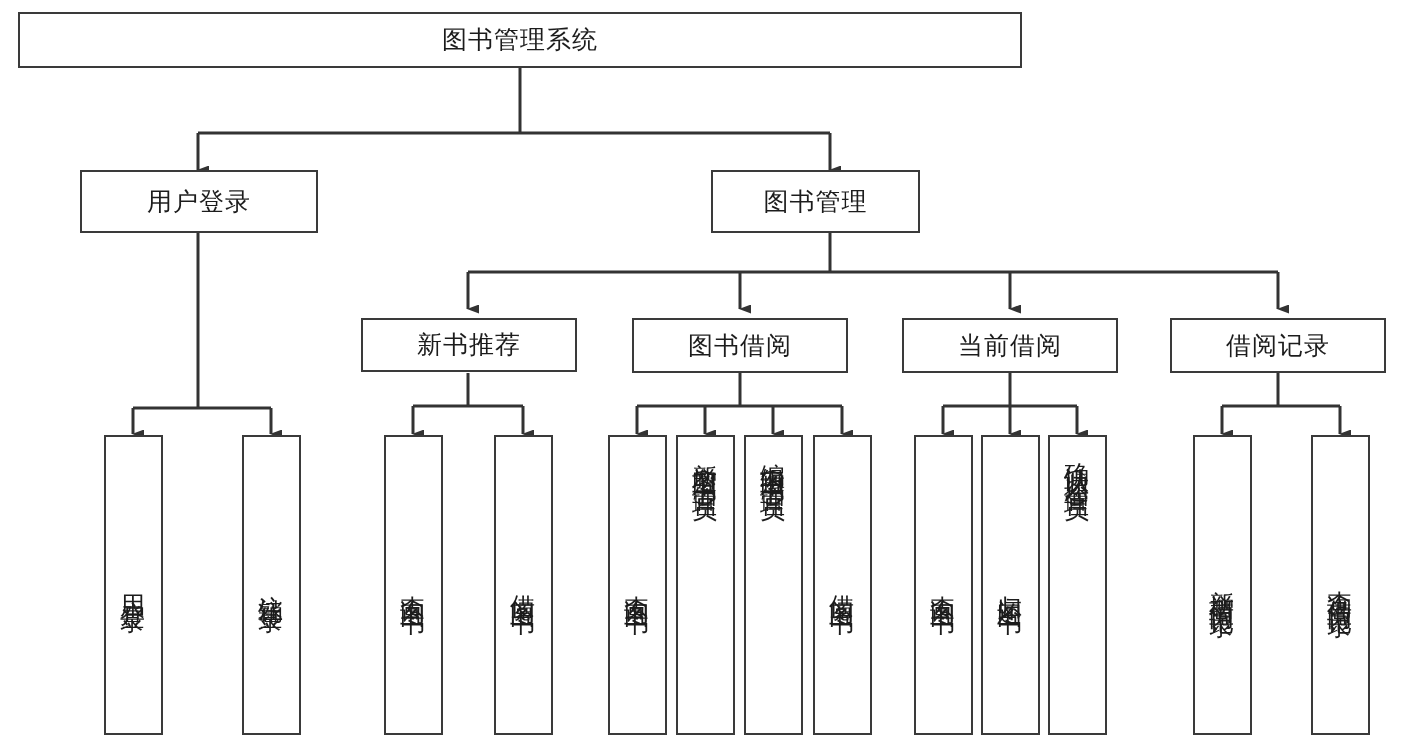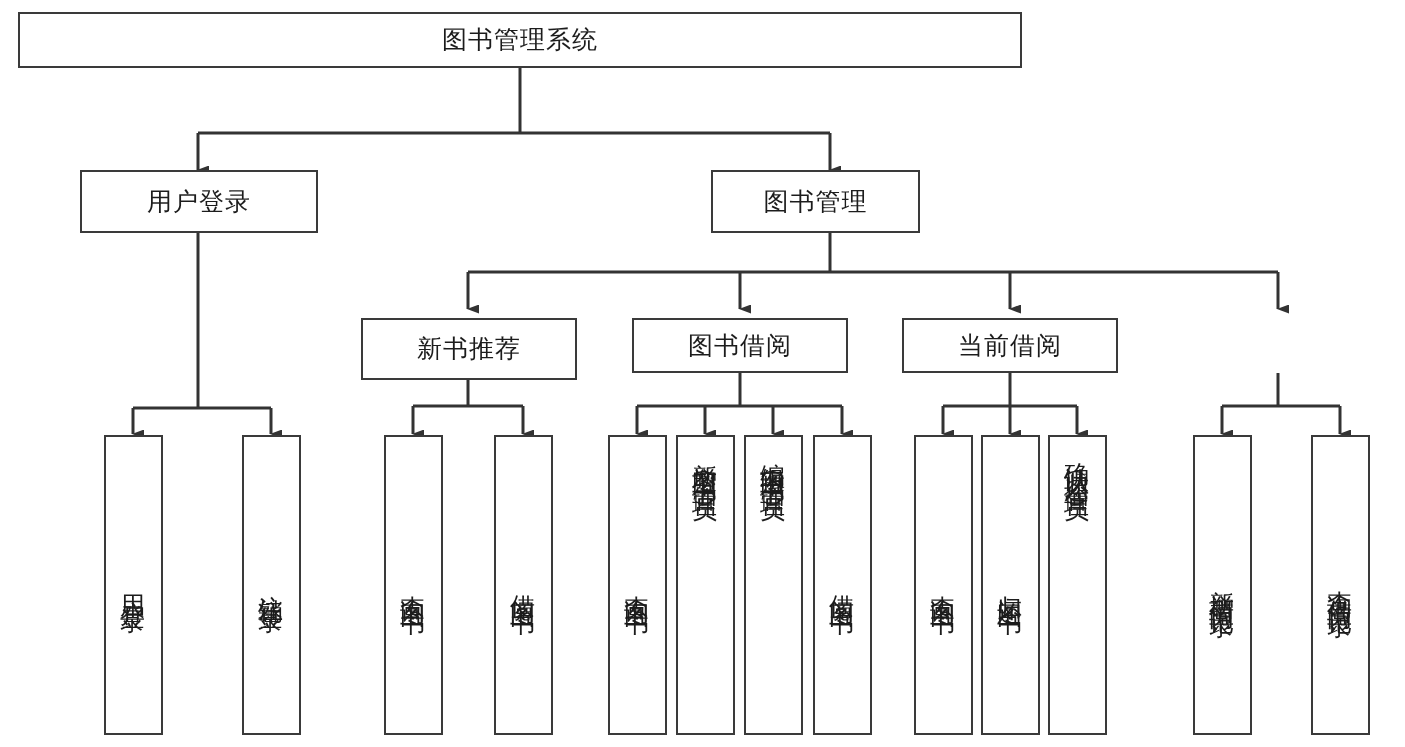--- a/index.html
+++ b/index.html
@@ -142,29 +142,32 @@
     <span class="node-label">图书管理系统</span>
   </div>
 
   <div class="node-box horizontal" style="left:80px; top:170px; width:238px; height:63px;">
     <span class="node-label">用户登录</span>
   </div>
   <div class="node-box horizontal" style="left:711px; top:170px; width:209px; height:63px;">
     <span class="node-label">图书管理</span>
   </div>
 
-  <div class="node-box horizontal" style="left:361px; top:318px; width:216px; height:62px;">
+  <div class="node-box horizontal" style="left:361px; top:318px; width:216px; height:54px;">
     <span class="node-label">新书推荐</span>
   </div>
   <div class="node-box horizontal" style="left:632px; top:318px; width:216px; height:55px;">
     <span class="node-label">图书借阅</span>
   </div>
   <div class="node-box horizontal" style="left:902px; top:318px; width:216px; height:55px;">
     <span class="node-label">当前借阅</span>
   </div>
+  <div class="node-box horizontal" style="left:1170px; top:318px; width:216px; height:55px;">
+    <span class="node-label">借阅记录</span>
+  </div>
 
   <div class="node-box vertical" style="left:104px; top:435px; width:59px; height:300px;">
     <span class="node-label">用户登录</span>
   </div>
   <div class="node-box vertical" style="left:242px; top:435px; width:59px; height:300px;">
     <span class="node-label">注销登录</span>
   </div>
 
   <div class="node-box vertical" style="left:384px; top:435px; width:59px; height:300px;">
     <span class="node-label">查询图书</span>

